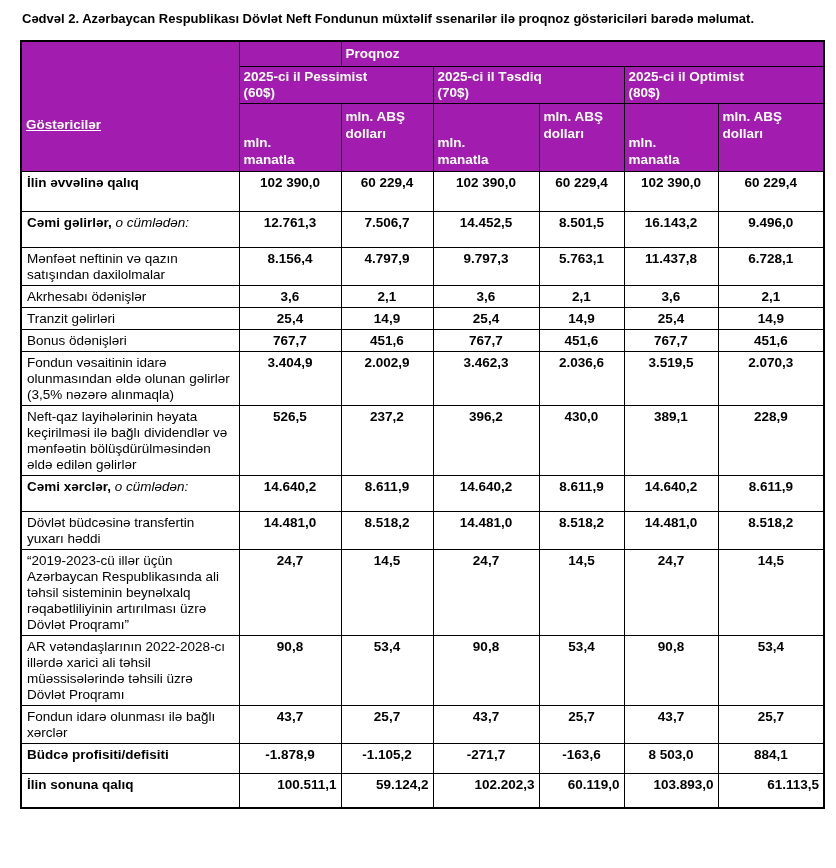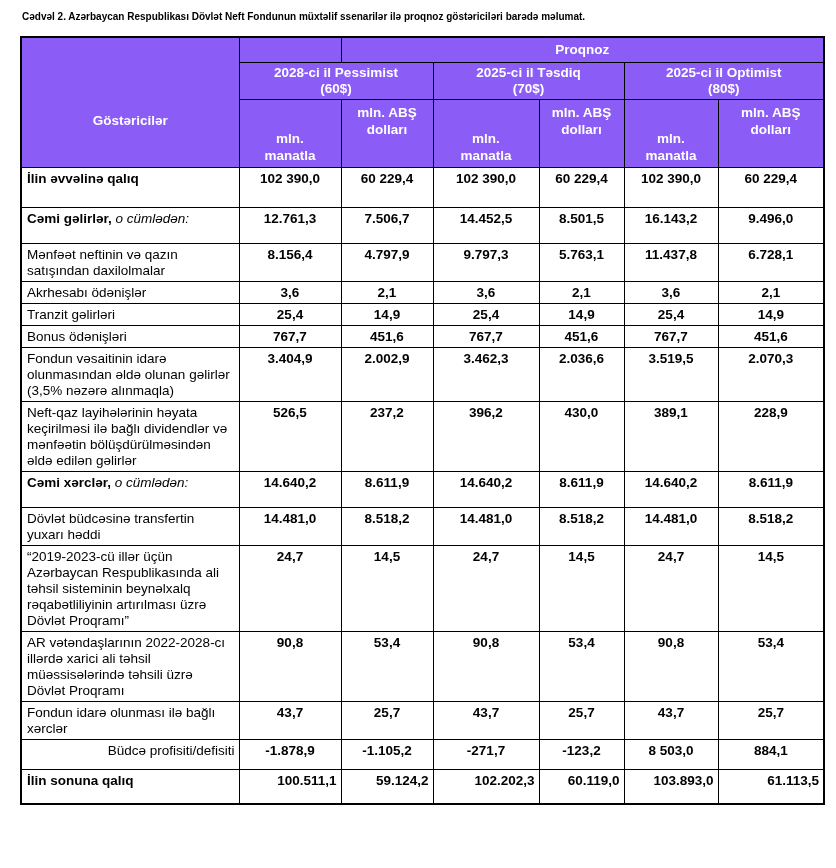--- a/index.html
+++ b/index.html
@@ -11,64 +11,65 @@
   }
   .page {
     width: 836px;
     height: 868px;
     box-sizing: border-box;
     padding: 8px 14px 6px 20px;
     background: #ffffff;
     overflow: hidden;
   }
   .caption {
-    font-size: 10px;
+    font-size: 13px;
     font-weight: bold;
     line-height: 1.35;
     margin: 2px 2px 12px 2px;
     max-width: 800px;
   }
   table.forecast {
     border-collapse: collapse;
     table-layout: fixed;
     width: 803px;
     border: 2px solid #000;
   }
   table.forecast th, table.forecast td {
     border: 1.5px solid #000;
     box-sizing: border-box;
     font-size: 13.5px;
   }
   
   th.hdr {
-    background: #8b5cf6;
+    background: #a21caf;
     color: #ffffff;
     font-weight: bold;
-    text-align: center;
+    text-align: left;
     padding: 2px 4px;
   }
   th.indicators-cell {
     vertical-align: middle;
     padding-top: 38px;
+    text-decoration: underline;
   }
   tr.proqnoz-row th { height: 26px; vertical-align: middle; }
   tr.scenario-row th { height: 34px; vertical-align: middle; line-height: 1.2; }
   tr.unit-row th { height: 66px; vertical-align: top; padding-top: 5px; line-height: 1.25; }
   .unit-inner-manat { display: inline-block; max-width: 60px; margin-top: 26px; }
   .unit-inner-usd   { display: inline-block; max-width: 82px; }
   
   td {
     vertical-align: top;
     padding: 3px 4px 2px 4px;
     line-height: 16px;
   }
   td.label-cell { text-align: left; padding-left: 5px; }
   td.num { text-align: center; font-weight: bold; }
   tr.style-balance td.label-cell { text-align: left; font-weight: bold; }
-  tr.style-boldleft td.label-cell { font-weight: normal; text-align: right; }
+  tr.style-boldleft td.label-cell { font-weight: bold; }
   tr.style-total td.label-cell .b { font-weight: bold; }
   tr.style-total td.label-cell .i { font-style: italic; }
   tr.style-balance td { height: 40px; }
   tr.style-total td { height: 36px; }
   tr.style-boldleft td { height: 30px; }
   tr.r-last td { height: 34px; text-align: right; }
 </style>
 </head>
 <body>
 
@@ -87,21 +88,21 @@
       <col style="width:106px">
     </colgroup>
     <thead>
       <tr class="proqnoz-row">
         <th class="hdr indicators-cell" rowspan="3">Göstəricilər</th>
         <th class="hdr"></th>
         <th class="hdr" colspan="5">Proqnoz</th>
       </tr>
       <tr class="scenario-row" id="scenario-row">
           <th class="hdr" colspan="2">
-            <div>2028-ci il Pessimist</div>
+            <div>2025-ci il Pessimist</div>
             <div>(60$)</div>
           </th>
           <th class="hdr" colspan="2">
             <div>2025-ci il Təsdiq</div>
             <div>(70$)</div>
           </th>
           <th class="hdr" colspan="2">
             <div>2025-ci il Optimist</div>
             <div>(80$)</div>
           </th>
@@ -231,21 +232,21 @@
     <td class="num">43,7</td>
     <td class="num">25,7</td>
     <td class="num">43,7</td>
     <td class="num">25,7</td>
   </tr>
         <tr class="style-boldleft">
     <td class="label-cell">Büdcə profisiti/defisiti</td>
     <td class="num">-1.878,9</td>
     <td class="num">-1.105,2</td>
     <td class="num">-271,7</td>
-    <td class="num">-123,2</td>
+    <td class="num">-163,6</td>
     <td class="num">8 503,0</td>
     <td class="num">884,1</td>
   </tr>
         <tr class="style-balance r-last">
     <td class="label-cell">İlin sonuna qalıq</td>
     <td class="num">100.511,1</td>
     <td class="num">59.124,2</td>
     <td class="num">102.202,3</td>
     <td class="num">60.119,0</td>
     <td class="num">103.893,0</td>

